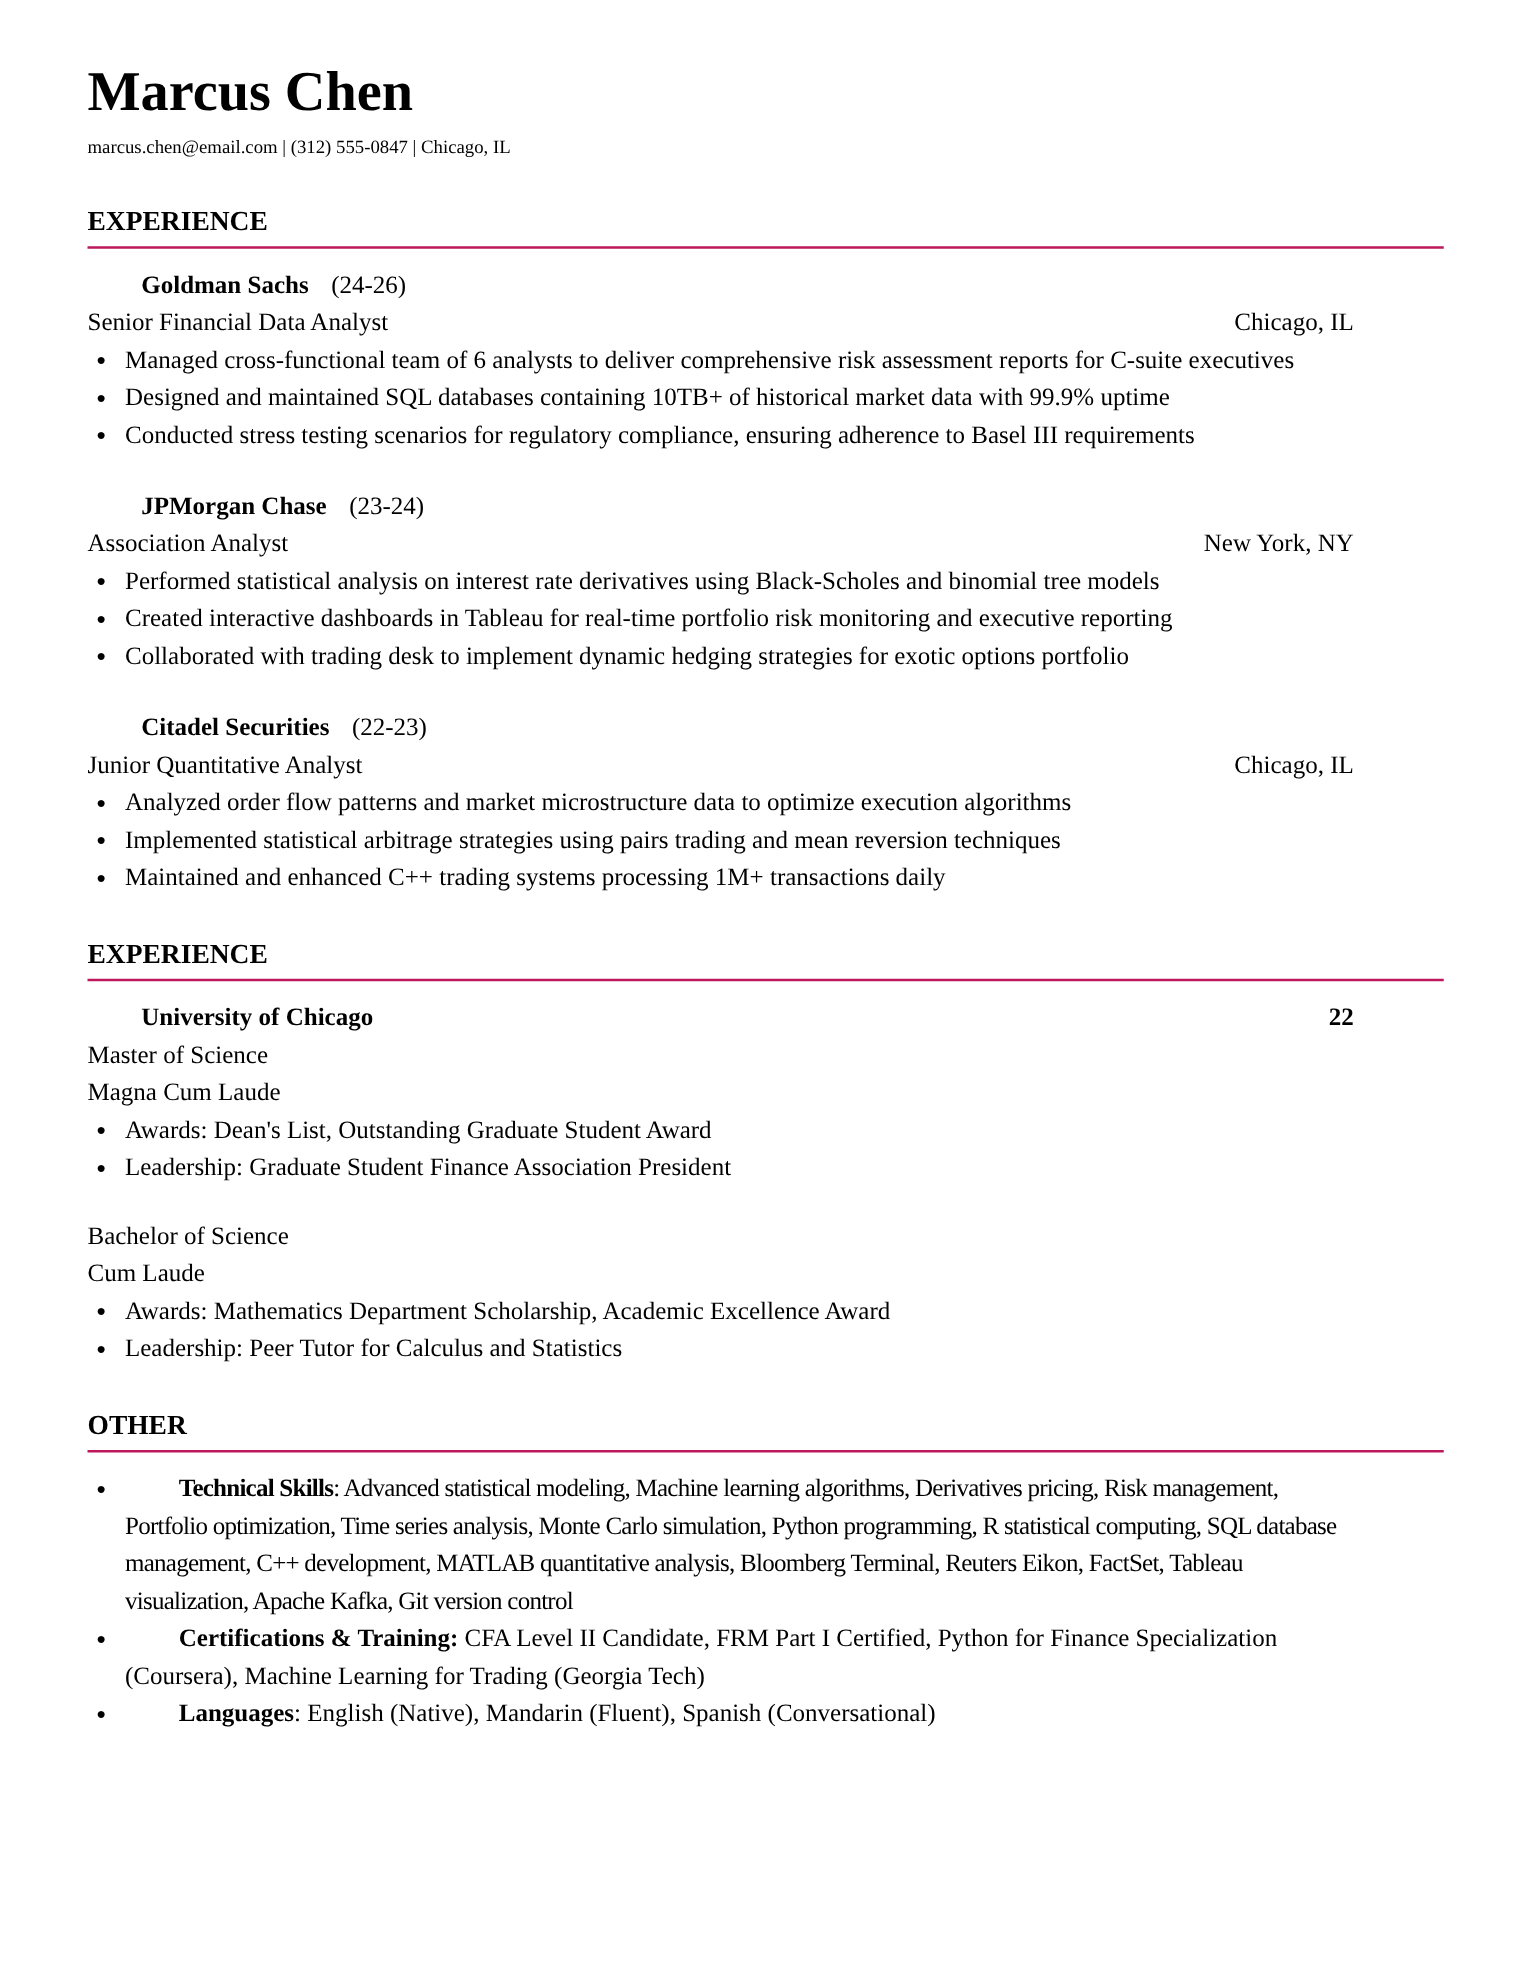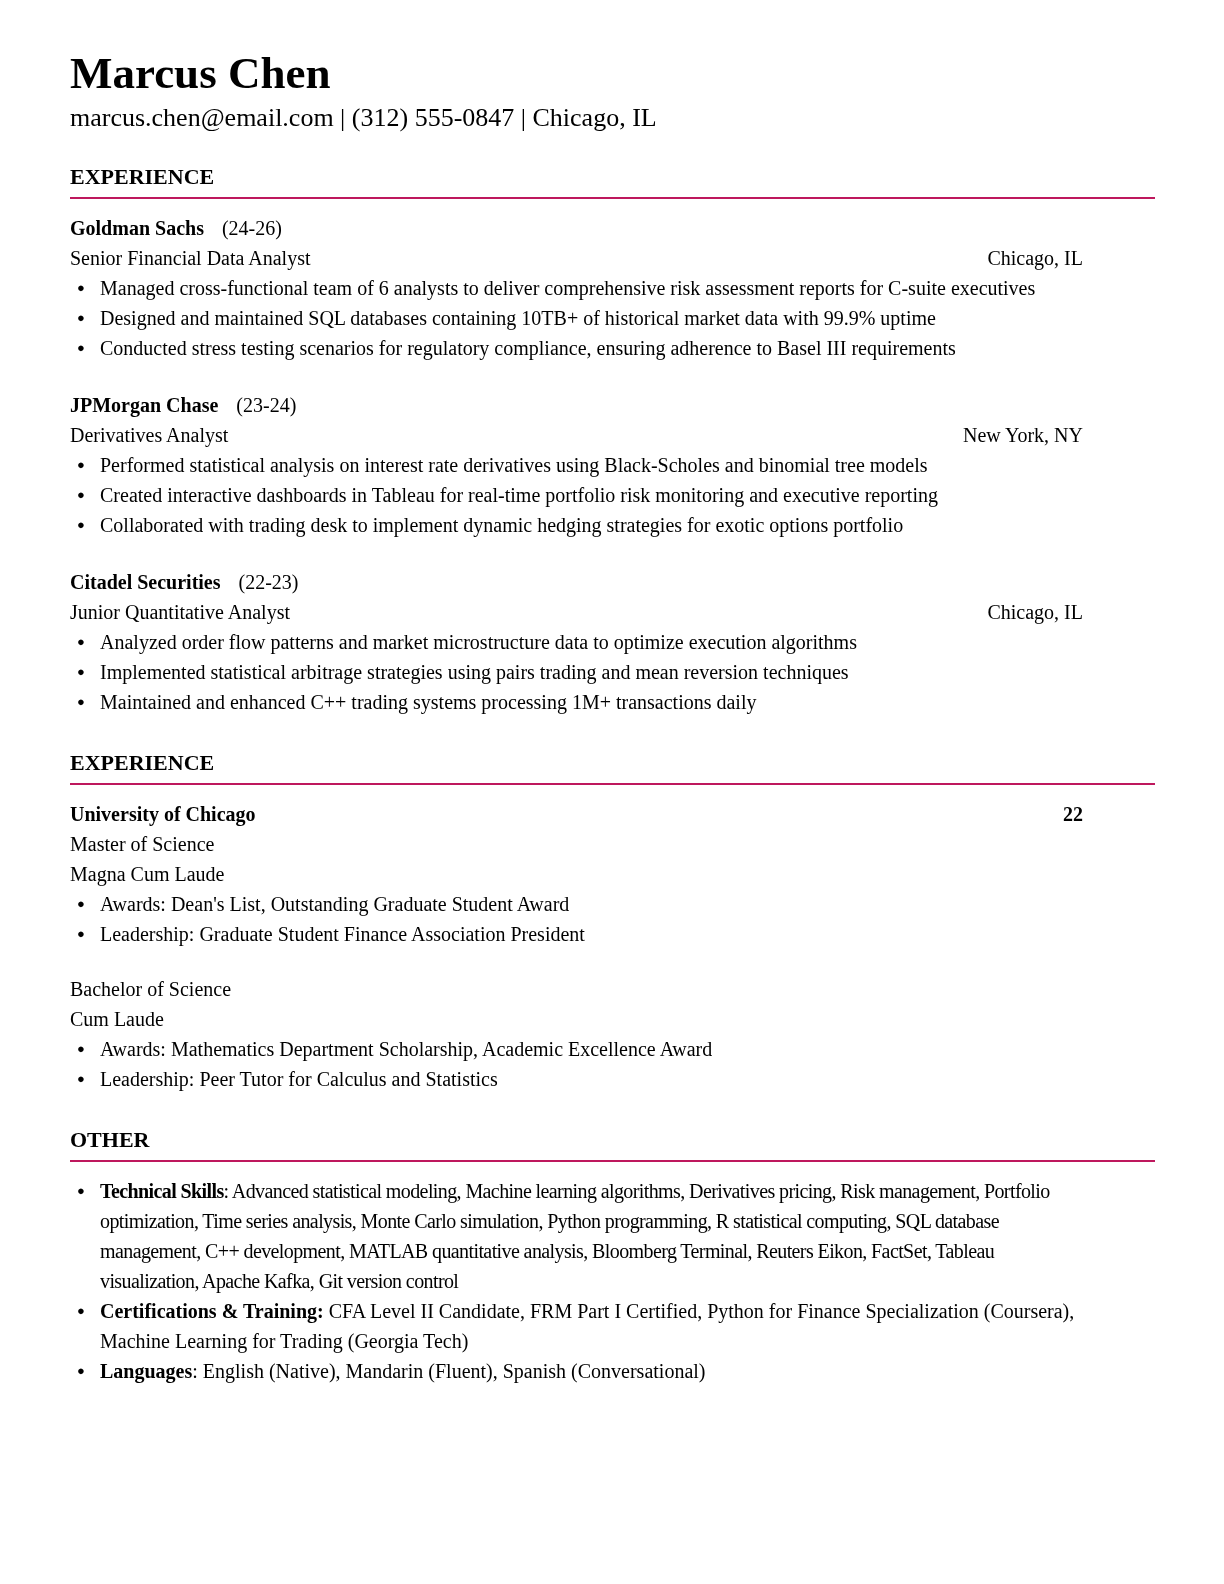--- a/index.html
+++ b/index.html
@@ -19,21 +19,21 @@
     width: 1224px;
     height: 1584px;
     padding: 48px 69px 0 70px;
   }
   .name {
     font-size: 45px;
     font-weight: 700;
     line-height: 50px;
   }
   .contact {
-    font-size: 26px;
+    font-size: 15px;
     line-height: 26px;
     margin-top: 7px;
   }
   .section-title {
     font-size: 22px;
     font-weight: 700;
     margin: 33px 0 0 0;
     padding: 0 0 7px 0;
     border-bottom: 2px solid #be185d;
   }
@@ -45,21 +45,21 @@
   }
   .job { margin-bottom: 27px; }
   .job:last-child { margin-bottom: 0; }
   .school { margin-bottom: 25px; }
   .school:last-child { margin-bottom: 0; }
   .row {
     display: flex;
     justify-content: space-between;
     align-items: baseline;
   }
-  .bold { font-weight: 700; }
+  .bold { font-weight: 700; margin-left: 43px; }
   .dates { margin-left: 13px; }
   .bullet {
     display: flex;
     align-items: flex-start;
   }
   .marker {
     flex: 0 0 30px;
     width: 30px;
     font-size: 13px;
     line-height: 30px;
@@ -106,21 +106,21 @@
           <div class="btext">Conducted stress testing scenarios for regulatory compliance, ensuring adherence to Basel III requirements</div>
         </div>
       </div>
 
       <div class="job">
         <div class="company-line">
           <span class="bold">JPMorgan Chase</span>
           <span class="dates">(23-24)</span>
         </div>
         <div class="row">
-          <span>Derivatives Analyst</span>
+          <span>Association Analyst</span>
           <span>New York, NY</span>
         </div>
         <div class="bullet">
           <span class="marker">●</span>
           <div class="btext">Performed statistical analysis on interest rate derivatives using Black-Scholes and binomial tree models</div>
         </div>
         <div class="bullet">
           <span class="marker">●</span>
           <div class="btext">Created interactive dashboards in Tableau for real-time portfolio risk monitoring and executive reporting</div>
         </div>

